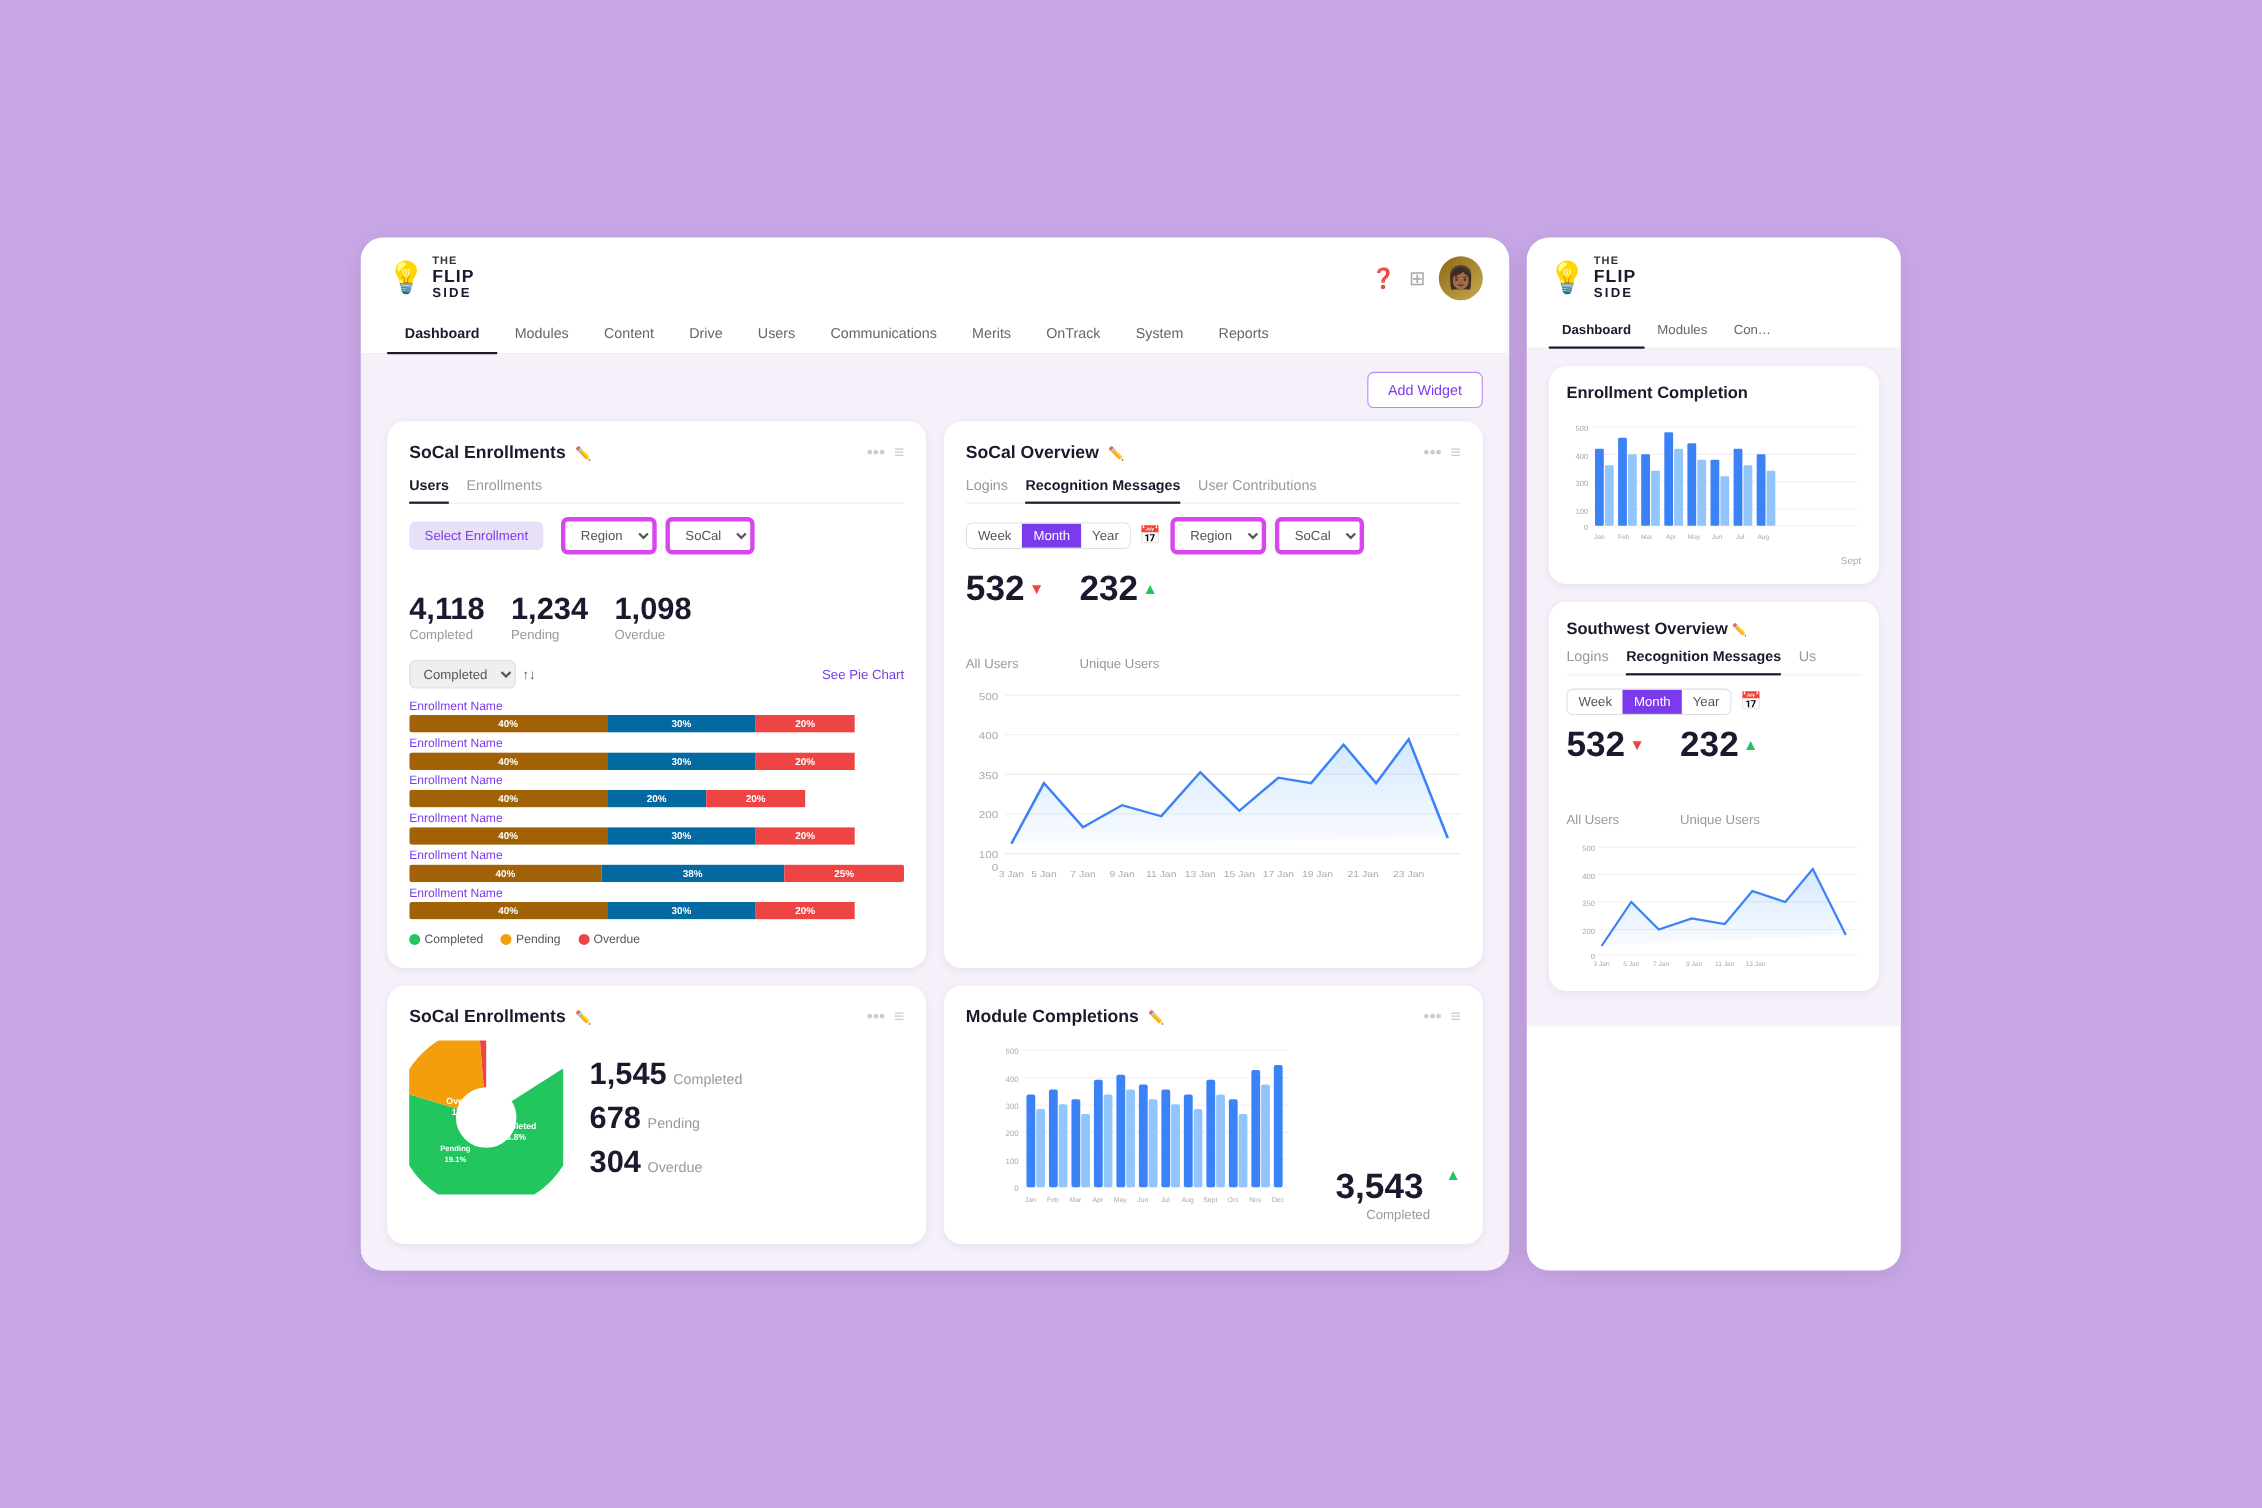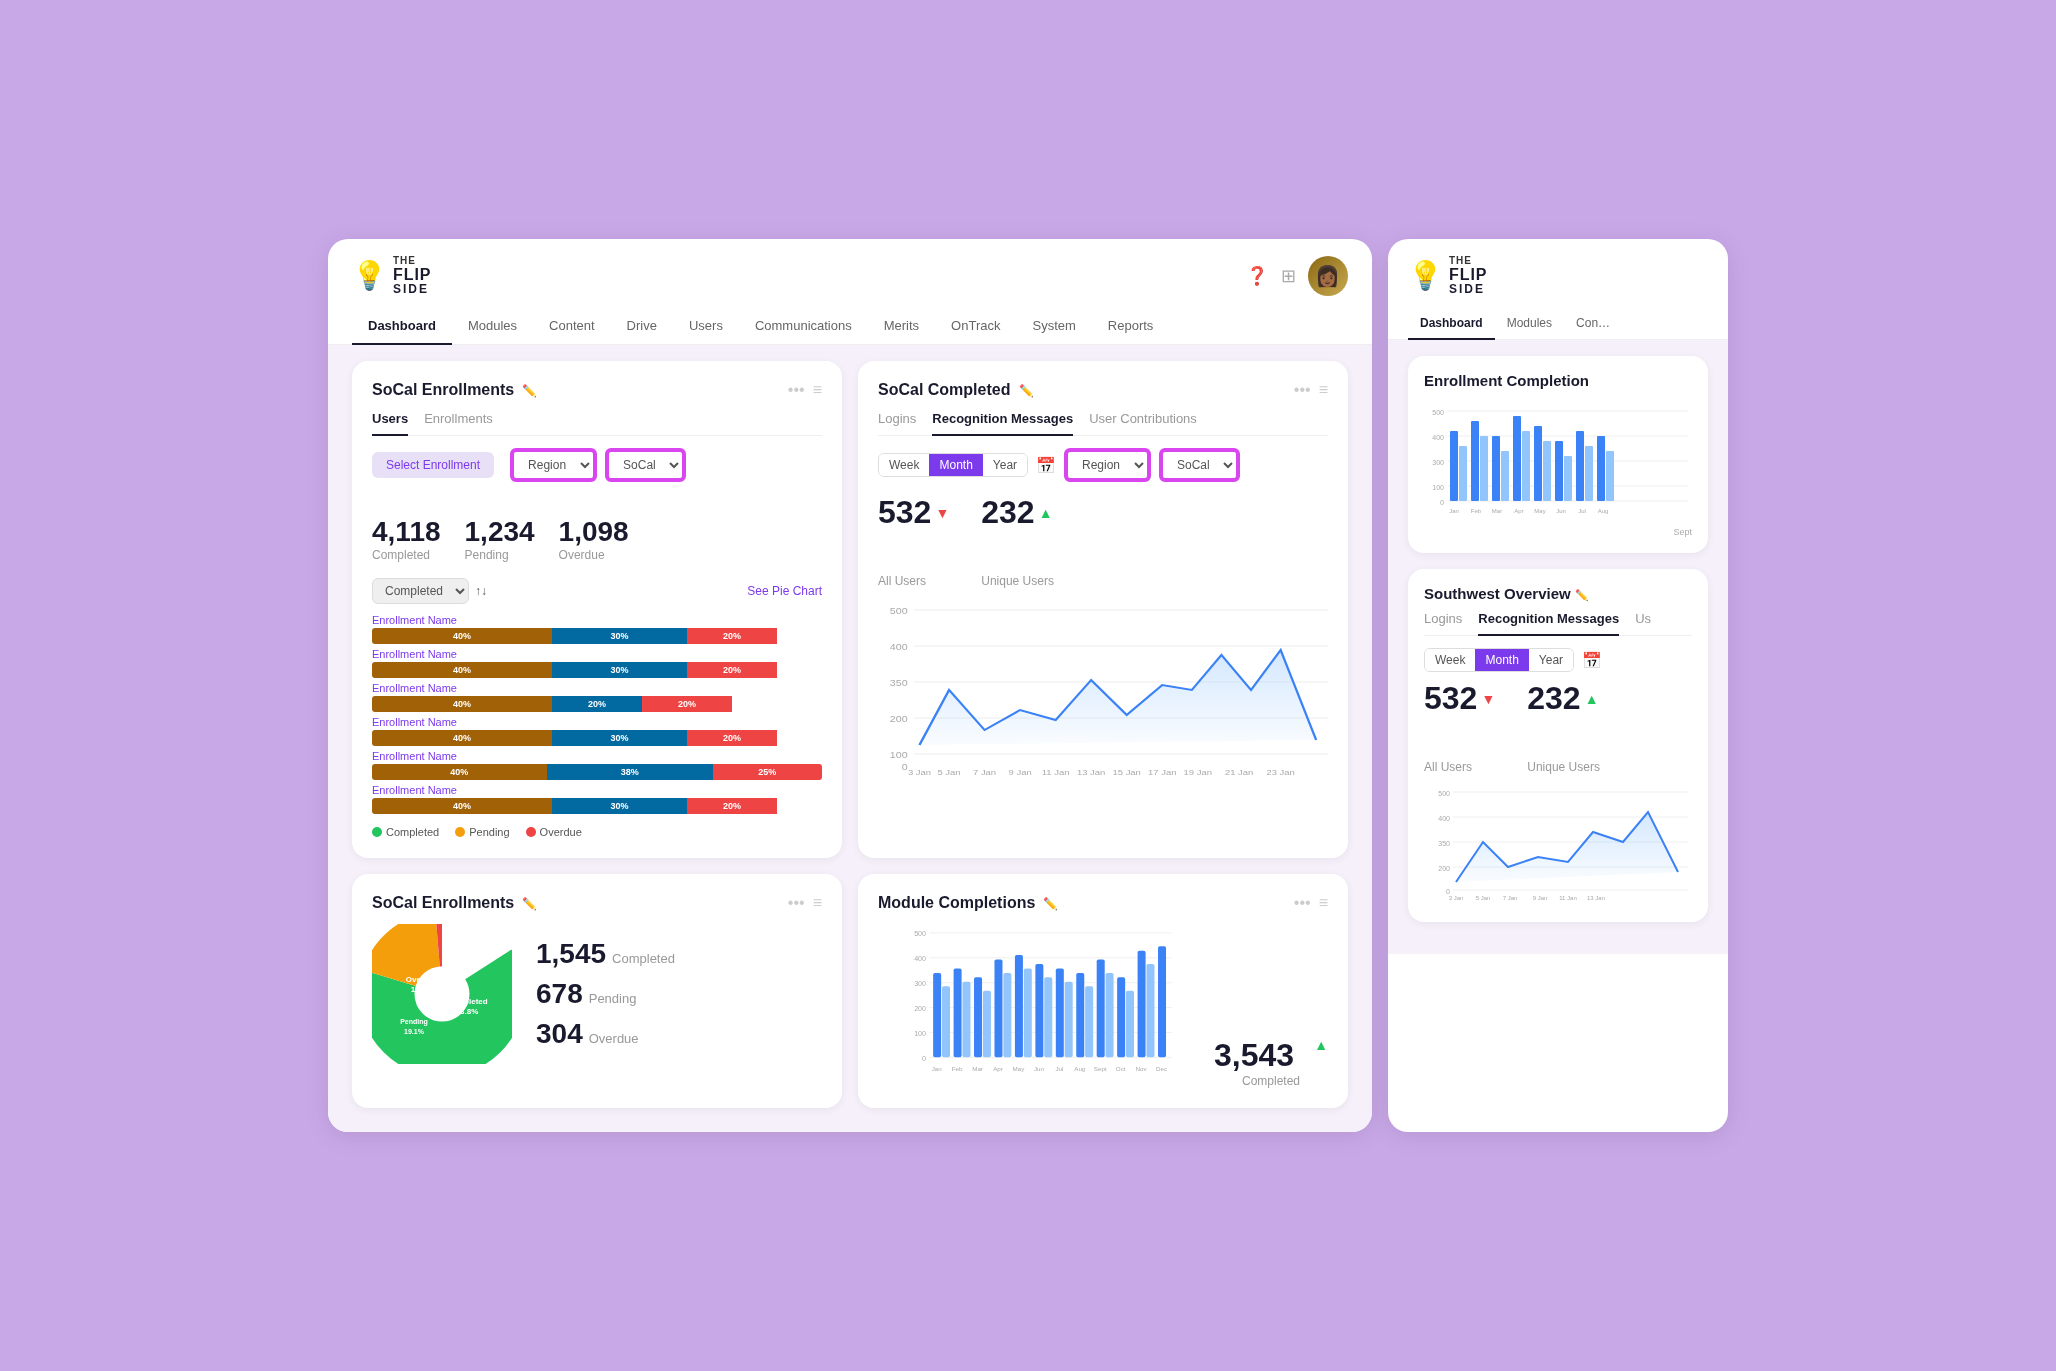--- a/index.html
+++ b/index.html
@@ -505,20 +505,23 @@
       <div class="nav-item">Drive</div>
       <div class="nav-item">Users</div>
       <div class="nav-item">Communications</div>
       <div class="nav-item">Merits</div>
       <div class="nav-item">OnTrack</div>
       <div class="nav-item">System</div>
       <div class="nav-item">Reports</div>
     </nav>
 
     <div class="dashboard">
+      <div class="add-widget-row">
+        <button class="add-widget-btn">Add Widget</button>
+      </div>
 
       <div class="widget-grid">
 
         <div class="widget-card">
           <div class="widget-header">
             <div>
               <span class="widget-title">SoCal Enrollments</span>
               <span class="widget-title-icon">✏️</span>
             </div>
             <div class="widget-controls">
@@ -631,21 +634,21 @@
             <div class="legend-item">
               <div class="legend-dot" style="background:#ef4444;"></div>
               <span>Overdue</span>
             </div>
           </div>
         </div>
 
         <div class="widget-card">
           <div class="widget-header">
             <div>
-              <span class="widget-title">SoCal Completed</span>
+              <span class="widget-title">SoCal Overview</span>
               <span class="widget-title-icon">✏️</span>
             </div>
             <div class="widget-controls">
               <span style="cursor:pointer;">•••</span>
               <span style="cursor:pointer;">≡</span>
             </div>
           </div>
 
           <div class="widget-tabs">
             <div class="widget-tab">Logins</div>

